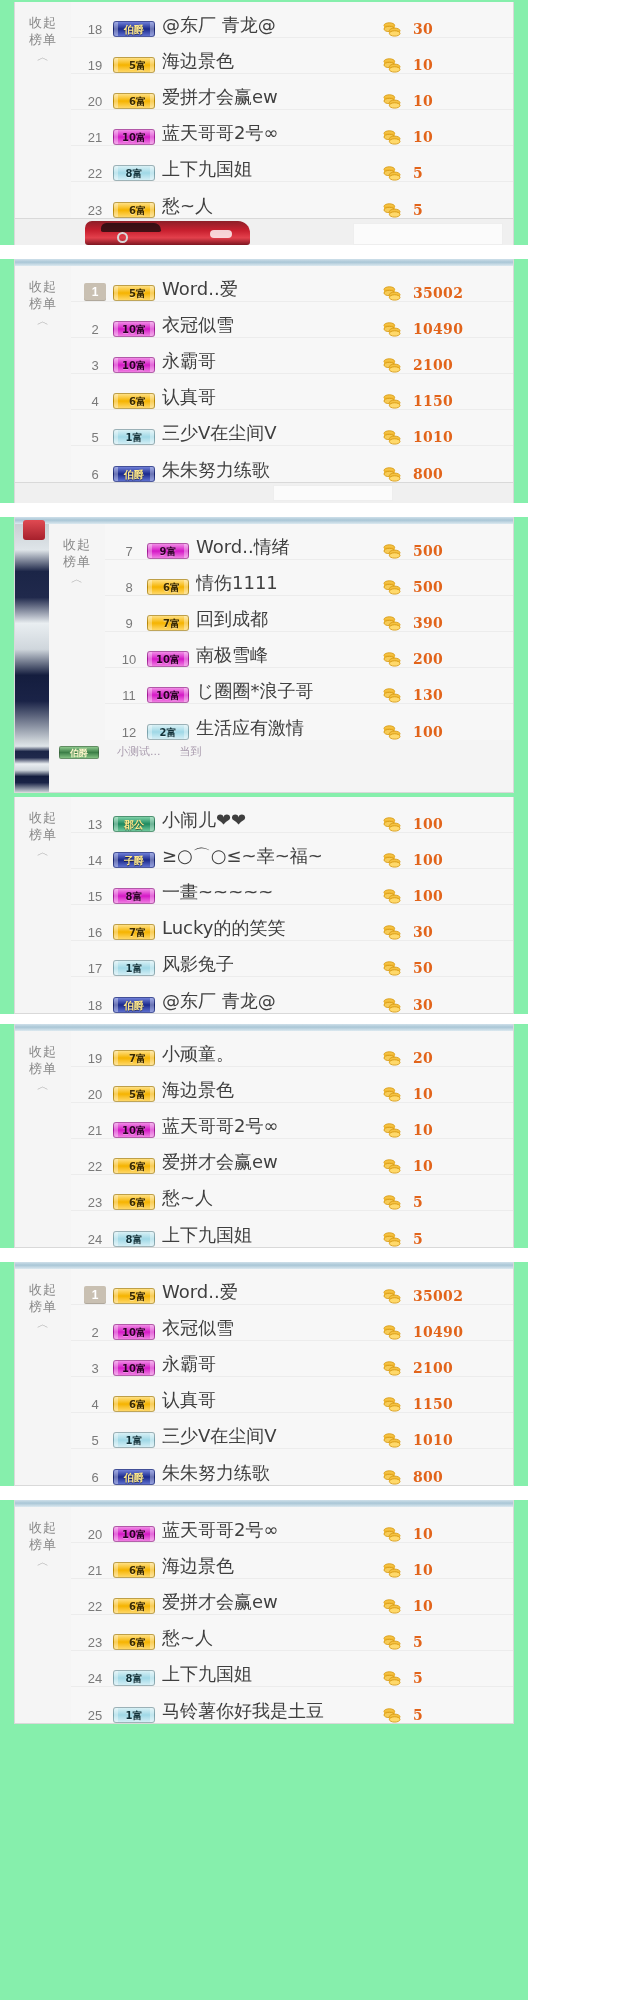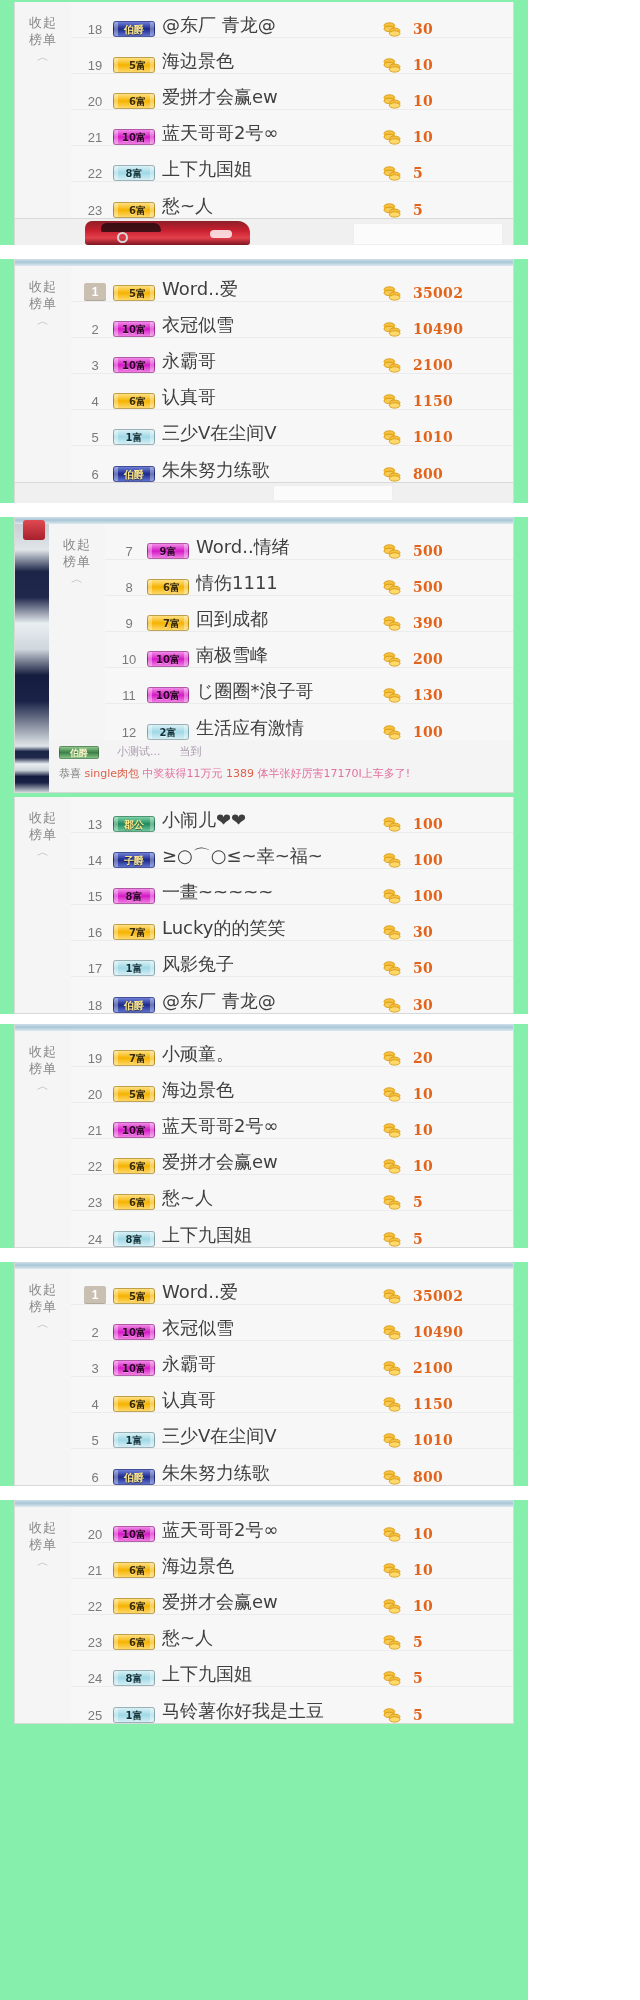--- a/index.html
+++ b/index.html
@@ -623,27 +623,20 @@
             </span>
           </div>
         </div>
     </div>
 
     <div class="chat-strip">
       <div class="side-strip" style="top:0;bottom:0;"></div>
       <div class="chat-line l1" style="left:44px">
         <span class="chat-badge">伯爵</span><span class="chat-faded">小测试...</span>&nbsp;&nbsp;<span class="chat-faded">当到</span>
       </div>
-      <div class="chat-line l2" style="left:44px">
-        <span class="chat-congrat">恭喜</span>
-        <span class="chat-red">single肉包</span>
-        <span class="chat-pink">中奖获得11万元</span>
-        <span class="chat-red">1389</span>
-        <span class="chat-pink">体半张好厉害17170I上车多了!</span>
-      </div>
     </div>
   </div>
 
 
   <div class="panel" style="margin-top:4px">
     <div class="panel-body">
       <div class="collapse-col">
         <div class="cl">收起</div>
         <div class="cl">榜单</div>
         <div class="caret">︿</div>

